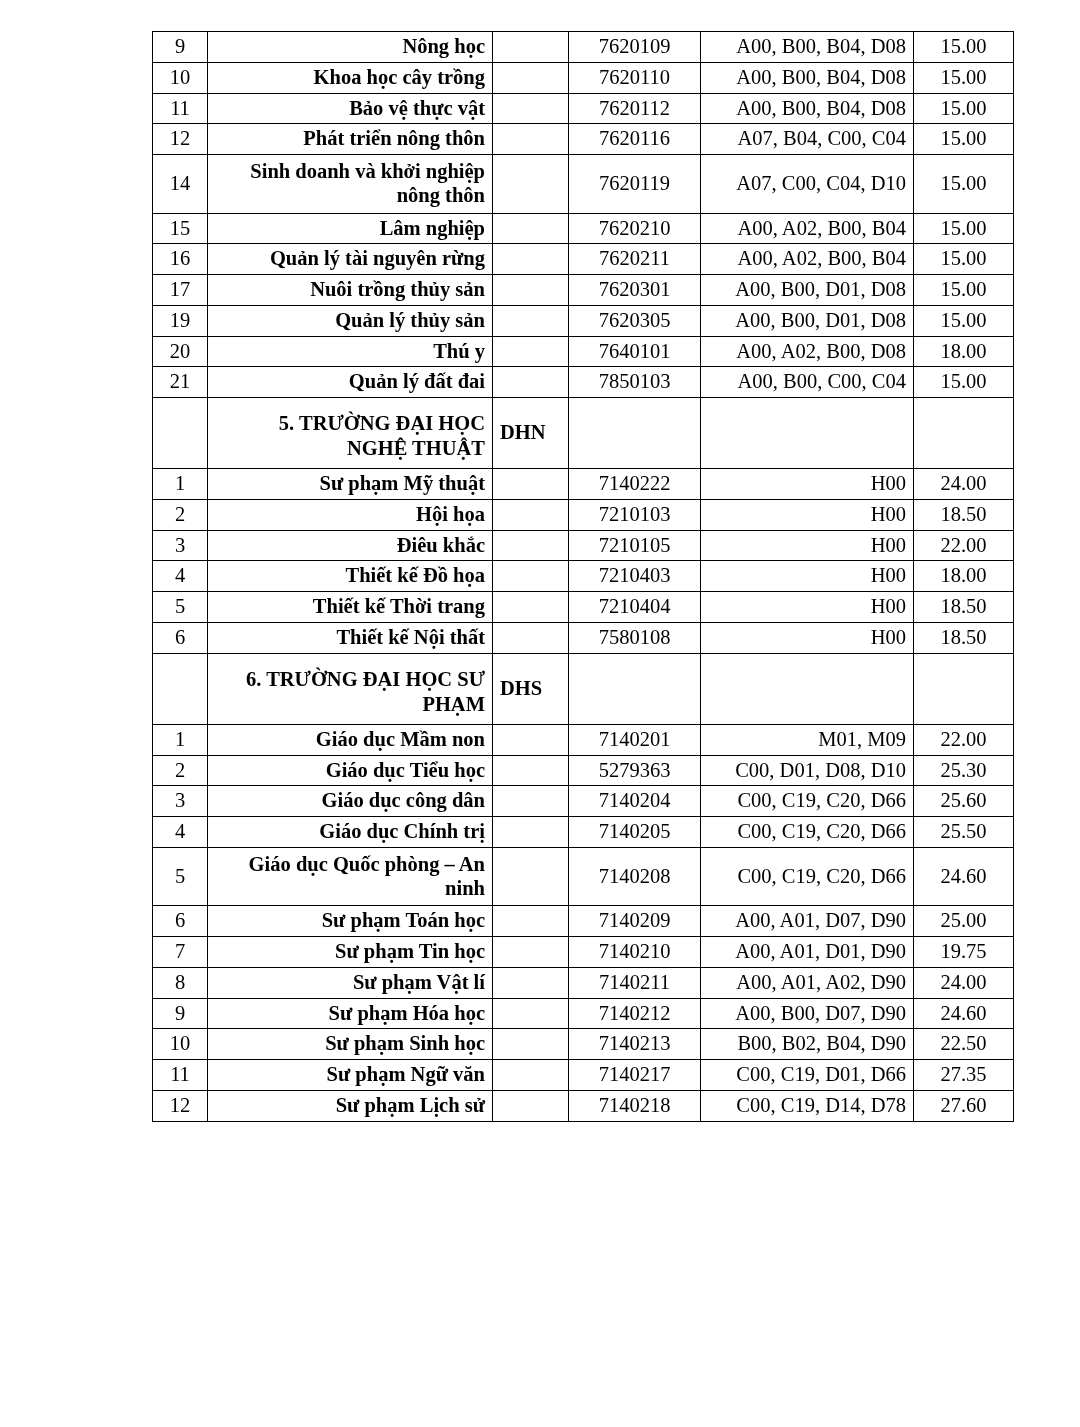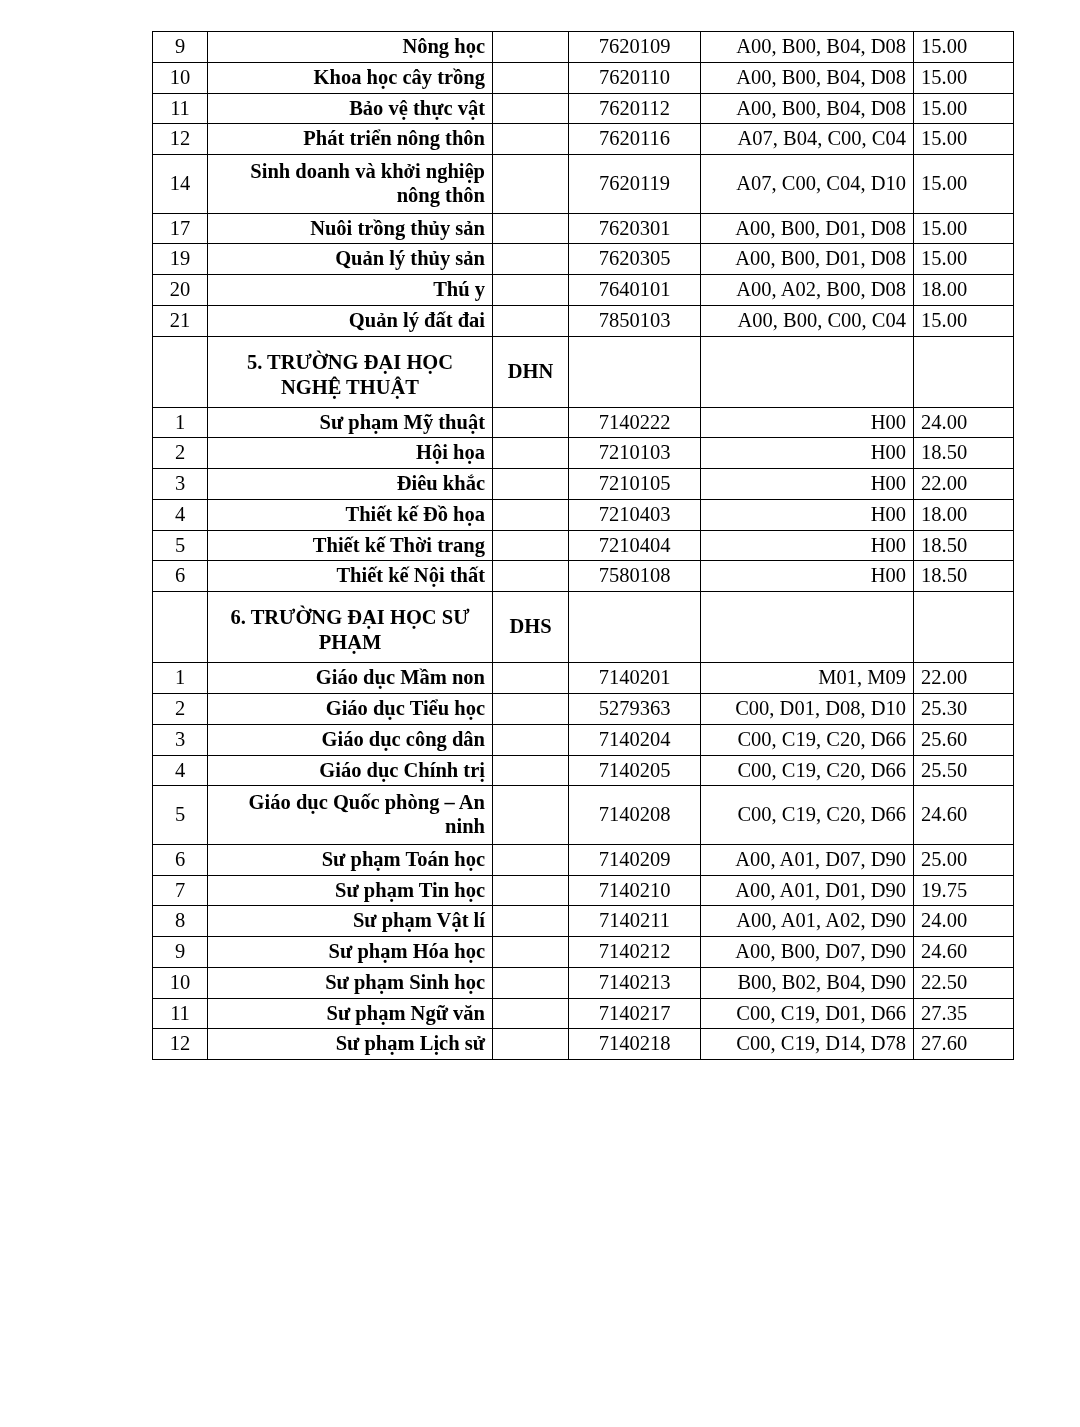--- a/index.html
+++ b/index.html
@@ -50,40 +50,39 @@
 
   td.idx {
     text-align: center;
     font-size: 20px;
   }
   td.name {
     font-weight: bold;
     text-align: right;
   }
   td.abbr {
-    text-align: center;
     font-weight: bold;
     font-size: 20px;
   }
   td.major {
     text-align: center;
     font-size: 20px;
     margin-top: 28px;
   }
   td.blocks {
     text-align: right;
     font-size: 20px;
     padding-left: 9px;
   }
   td.score {
-    text-align: left;
+    text-align: center;
     font-size: 20px;
   }
   tr.section td.name {
-    text-align: center;
+    text-align: right;
     font-weight: bold;
     text-transform: none;
     line-height: 1.22;
     padding-top: 13px;
     padding-bottom: 7px;
   }
   tr.section td.idx,
   tr.section td.major,
   tr.section td.blocks,
   tr.section td.score { }
@@ -138,20 +137,36 @@
           </tr>
           <tr class="tall">
             <td class="idx">14</td>
             <td class="name">Sinh doanh và khởi nghiệp nông thôn</td>
             <td class="abbr"></td>
             <td class="major">7620119</td>
             <td class="blocks">A07, C00, C04, D10</td>
             <td class="score">15.00</td>
           </tr>
           <tr>
+            <td class="idx">15</td>
+            <td class="name">Lâm nghiệp</td>
+            <td class="abbr"></td>
+            <td class="major">7620210</td>
+            <td class="blocks">A00, A02, B00, B04</td>
+            <td class="score">15.00</td>
+          </tr>
+          <tr>
+            <td class="idx">16</td>
+            <td class="name">Quản lý tài nguyên rừng</td>
+            <td class="abbr"></td>
+            <td class="major">7620211</td>
+            <td class="blocks">A00, A02, B00, B04</td>
+            <td class="score">15.00</td>
+          </tr>
+          <tr>
             <td class="idx">17</td>
             <td class="name">Nuôi trồng thủy sản</td>
             <td class="abbr"></td>
             <td class="major">7620301</td>
             <td class="blocks">A00, B00, D01, D08</td>
             <td class="score">15.00</td>
           </tr>
           <tr>
             <td class="idx">19</td>
             <td class="name">Quản lý thủy sản</td>

